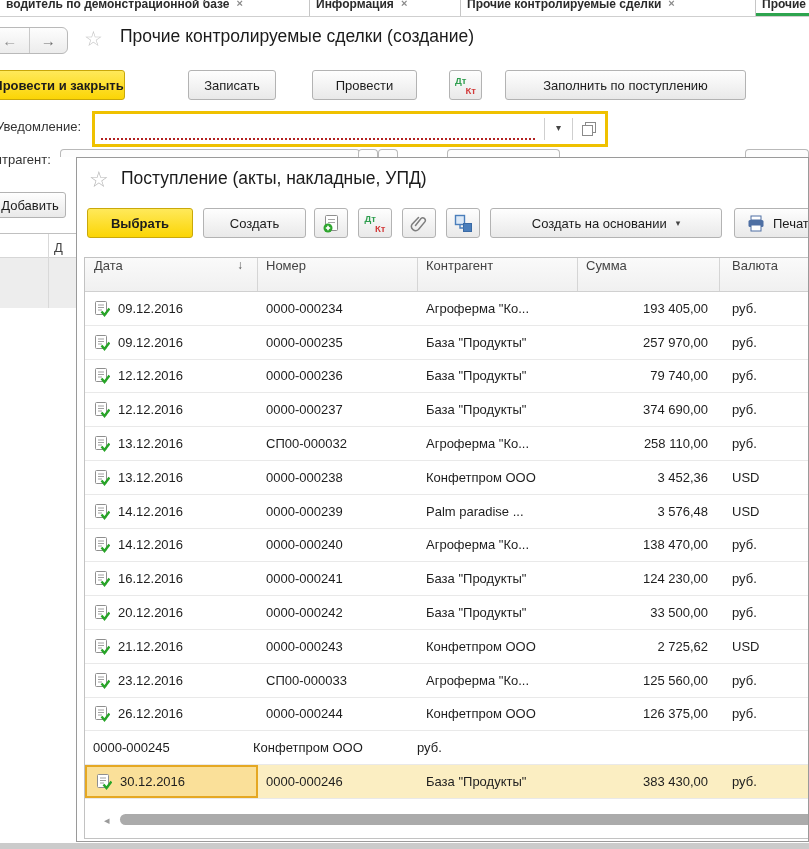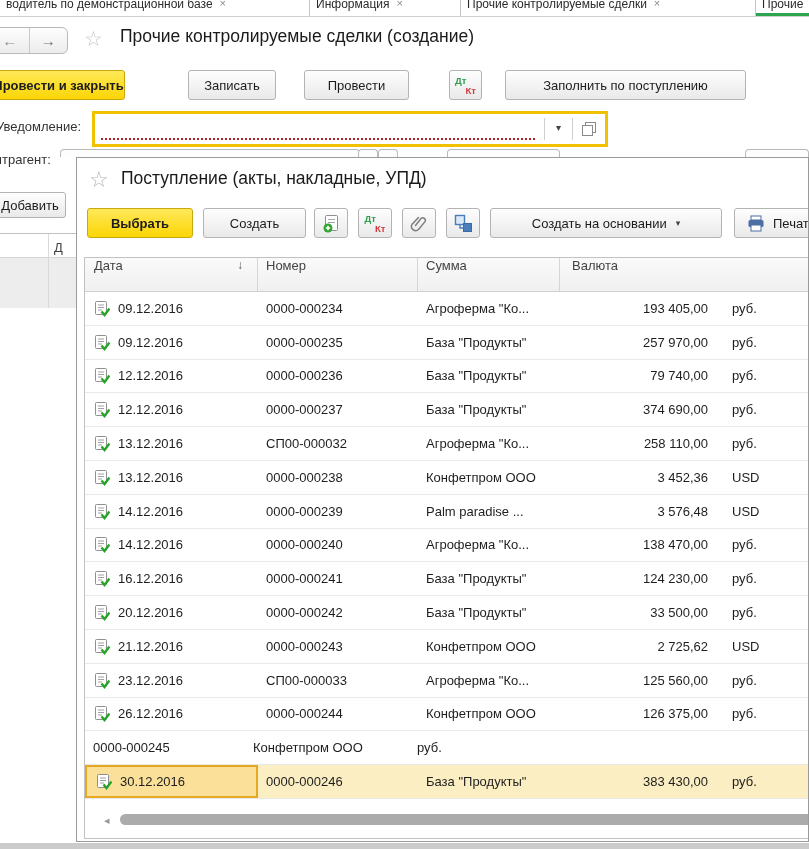--- a/index.html
+++ b/index.html
@@ -4,21 +4,21 @@
 <style>
   html,body{margin:0;padding:0;}
   body{
     width:809px;height:849px;position:relative;overflow:hidden;
     background:#fff;font-family:"Liberation Sans",sans-serif;
     -webkit-font-smoothing:antialiased;
   }
   .abs{position:absolute;box-sizing:border-box;}
 
   
-  .tabbar{left:0;top:0;width:809px;height:17px;border-bottom:1px solid #cfcfcf;background:#fff;display:flex;overflow:hidden;}
+  .tabbar{left:0;top:0;width:809px;height:17px;border-bottom:1px solid #cfcfcf;background:#fff;display:flex;overflow:hidden;font-weight:bold;}
   .tab{position:relative;box-sizing:border-box;border-right:1px solid #c6c6c6;display:flex;align-items:flex-start;padding:0 8px 0 6px;white-space:nowrap;overflow:hidden;flex:0 0 auto;}
   .tab .tlabel{font-size:12px;color:#2b2b2b;position:relative;top:-3px;}
   .tab .tclose{font-size:11px;color:#8a8a8a;position:relative;top:-3px;margin-left:7px;}
   .tab.active{border-right:none;}
   .tab .greenbar{position:absolute;left:0;right:0;bottom:0;height:3px;background:#2DA44E;}
 
   
   .navgroup{left:-10px;top:27px;width:78px;height:27px;border:1px solid #b9b9b9;border-radius:6px;background:linear-gradient(#fdfdfd,#ececec);display:flex;}
   .navgroup .seg{flex:1;display:flex;align-items:center;justify-content:center;font-size:15px;color:#8f8f8f;}
   .navgroup .seg+.seg{border-left:1px solid #c9c9c9;color:#6d6d6d;}
@@ -108,21 +108,21 @@
     </div>
   <div class="seg">
       <span>→</span>
     </div>
 </div>
 <div class="abs star" style="left:84px;top:28px">☆</div>
 <div class="abs page-title" style="left:120px;top:26px">Прочие контролируемые сделки (создание)</div>
 
 <div class="btn yellow" style="left:-8px;top:70px;width:133px">Провести и закрыть</div>
 <div class="btn" style="left:188px;top:70px;width:88px">Записать</div>
-<div class="btn" style="left:304px;top:70px;width:105px">Провести</div>
+<div class="btn" style="left:312px;top:70px;width:105px">Провести</div>
 <div class="btn icon-btn" style="left:449px;top:70px;width:33px">
   <span class="dtkt">
     <span class="dt">Дт</span>
     <span class="kt">Кт</span>
   </span>
 </div>
 <div class="btn" style="left:505px;top:70px;width:241px">Заполнить по поступлению</div>
 
 <div class="abs flabel" style="left:-4px;top:119px">Уведомление:</div>
 <div class="abs notif-field">
@@ -203,20 +203,23 @@
 
   <div class="tblwrap">
     <div class="thead">
       <div class="th c-date">
         <span>Дата</span>
         <span class="sort">↓</span>
       </div>
       <div class="th c-num">
           <span>Номер</span>
         </div>
+      <div class="th c-cp">
+          <span>Контрагент</span>
+        </div>
       <div class="th c-sum" style="justify-content:flex-start;padding-left:8px">
           <span>Сумма</span>
         </div>
       <div class="th c-cur" style="border-right:none">
           <span>Валюта</span>
         </div>
     </div>
     <div>
         <div class="trow">
     <div class="td c-date">

